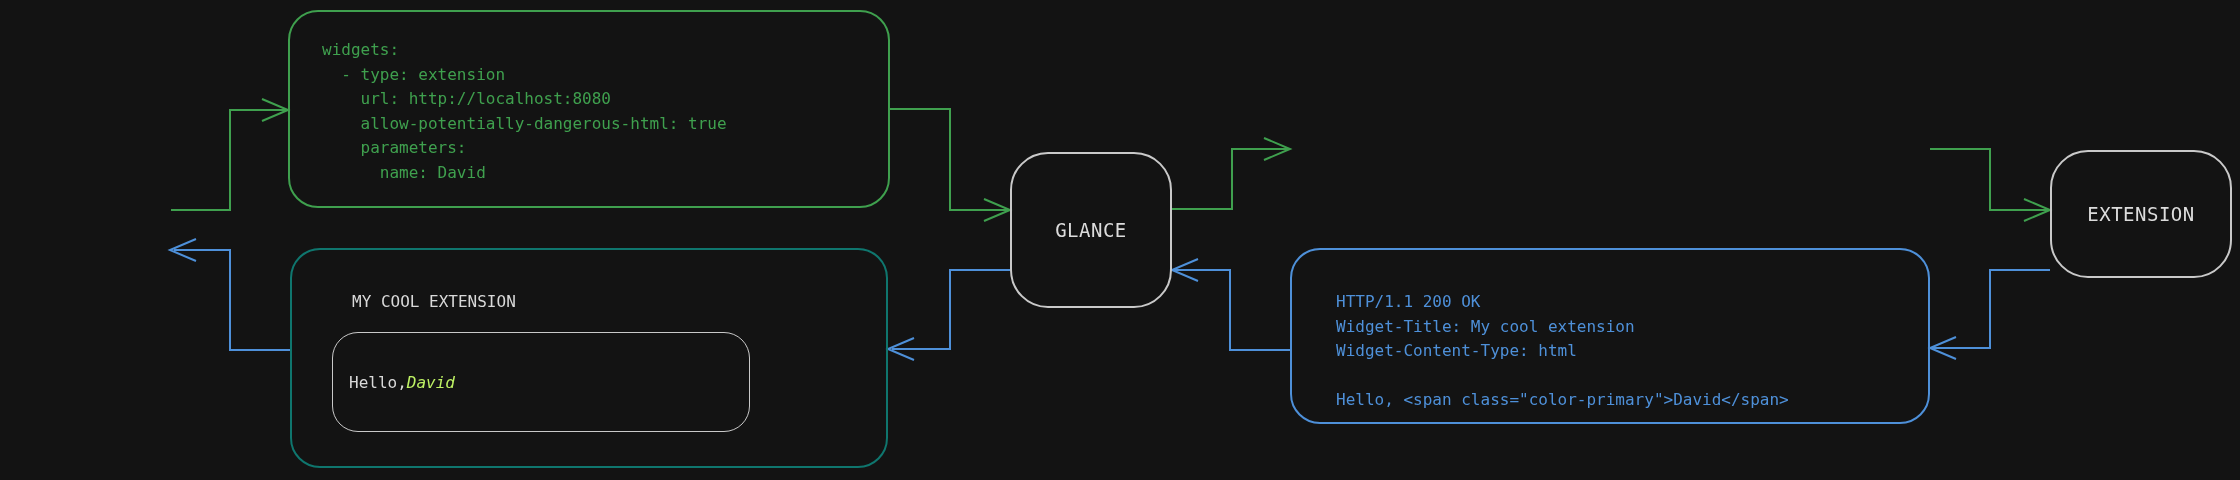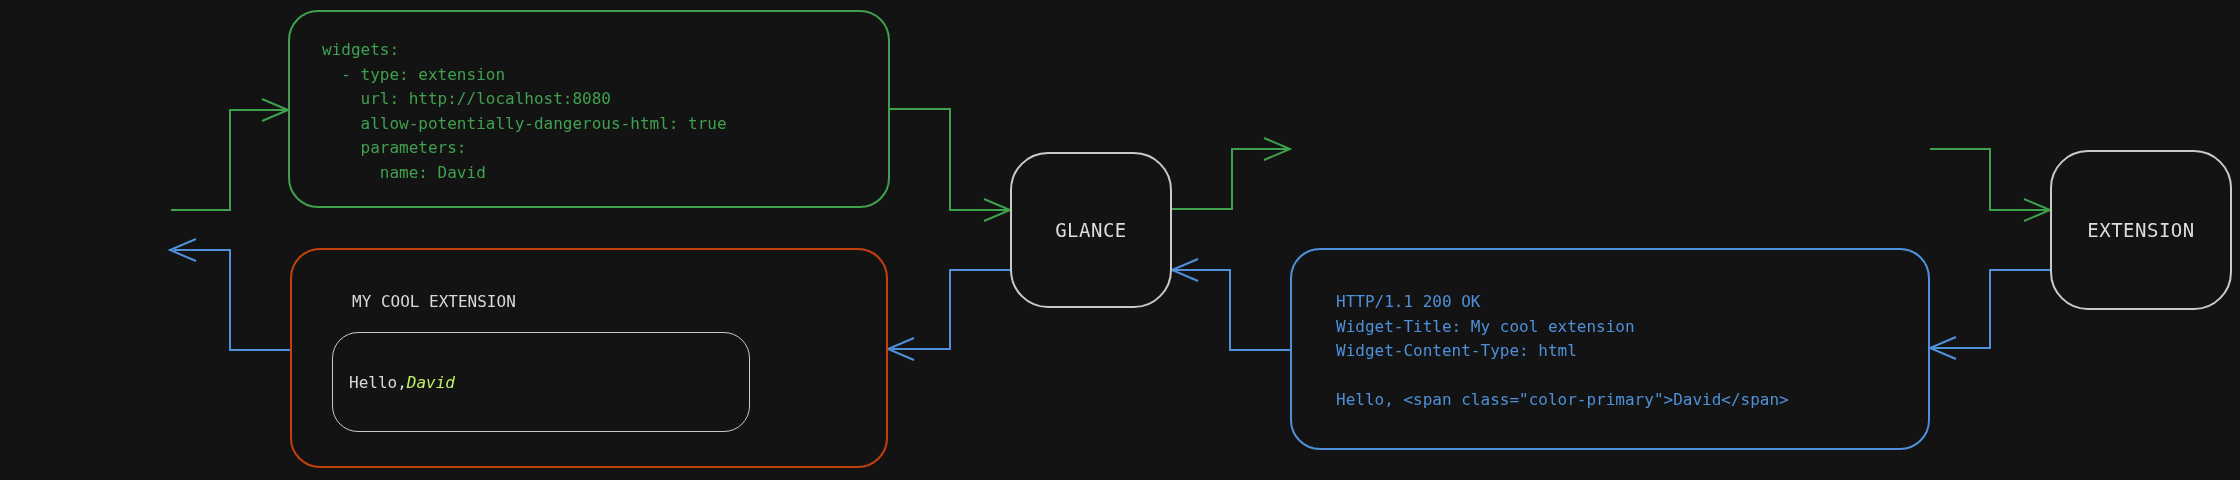--- a/index.html
+++ b/index.html
@@ -34,21 +34,21 @@
     display: flex;
     align-items: center;
     justify-content: center;
     color: #dcdcdc;
     font-size: 19px;
     letter-spacing: 0.5px;
     box-sizing: border-box;
   }
   #user-node      { left: 10px;   top: 149px; width: 161px; height: 160px; }
   #glance-node    { left: 1010px; top: 152px; width: 162px; height: 156px; }
-  #extension-node { left: 2050px; top: 150px; width: 182px; height: 160px; }
+  #extension-node { left: 2050px; top: 150px; width: 182px; height: 128px; }
 
   .code-box {
     position: absolute;
     border-radius: 30px;
     box-sizing: border-box;
     background: transparent;
   }
   .code-box pre {
     margin: 0;
     font-family: inherit;
@@ -66,29 +66,29 @@
   #request-box {
     left: 1290px; top: 90px; width: 640px; height: 117px;
     border: 2px solid #3fa04e;
     display: flex;
     align-items: center;
     padding-left: 40px;
   }
   #request-box pre { color: #3fa04e; }
 
   #response-box {
-    left: 1290px; top: 248px; width: 640px; height: 202px;
+    left: 1290px; top: 248px; width: 640px; height: 176px;
     border: 2px solid #4e90d9;
     padding: 40px 12px 0 44px;
   }
   #response-box pre { color: #4e90d9; }
 
   #widget-box {
     left: 290px; top: 248px; width: 598px; height: 220px;
-    border: 2px solid #c2410c;
+    border: 2px solid #0f766e;
   }
   #widget-title {
     position: absolute;
     left: 60px; top: 40px;
     color: #d9d9d9;
     font-size: 16px;
     line-height: 24px;
   }
   #widget-inner-box {
     position: absolute;

